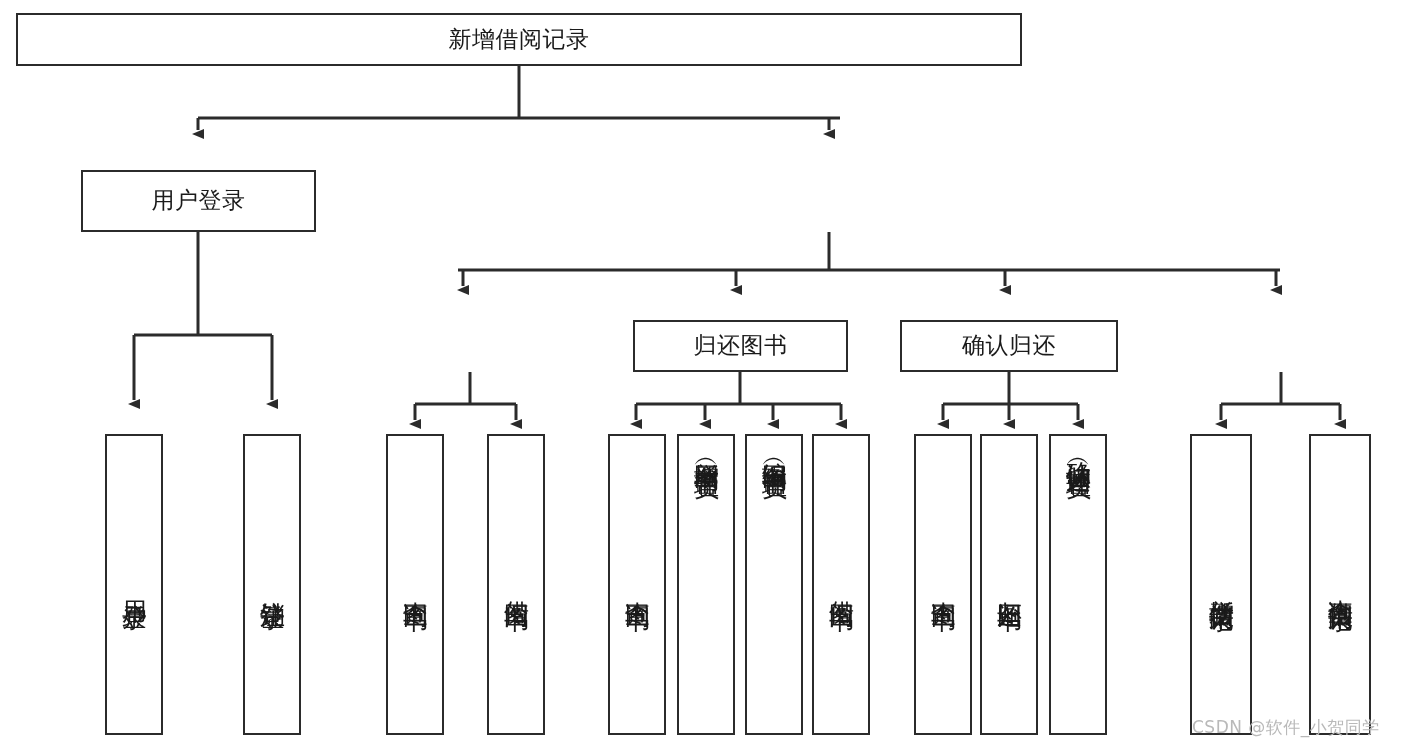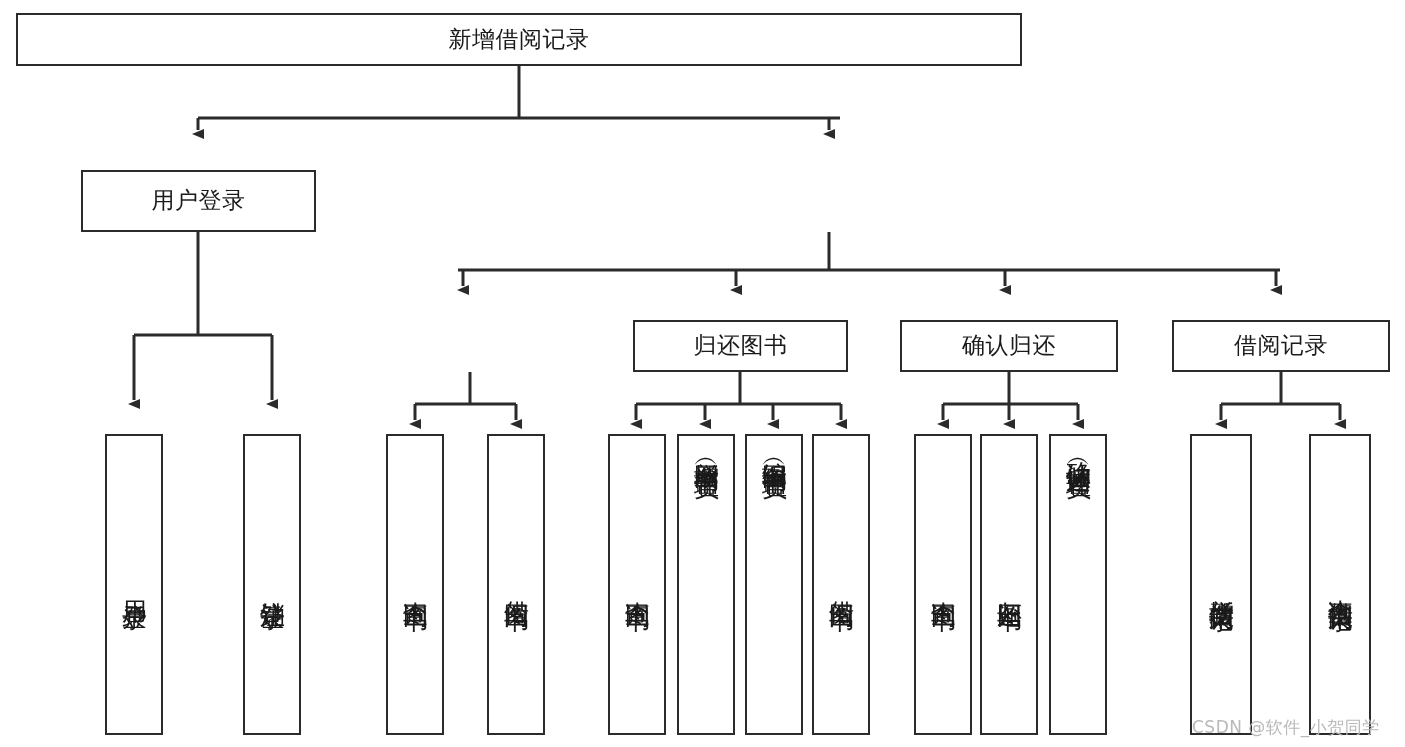--- a/index.html
+++ b/index.html
@@ -116,21 +116,20 @@
       <path d="M1340,404 L1340,420" marker-end="url(#arrow)"></path>
     </g>
   </svg>
 
   <div class="node h" style="left: 16px; top: 13px; width: 1006px; height: 53px;">新增借阅记录</div>
 
   <div class="node h" style="left: 81px; top: 170px; width: 235px; height: 62px;">用户登录</div>
 
   <div class="node h" style="left: 633px; top: 320px; width: 215px; height: 52px;">归还图书</div>
   <div class="node h" style="left: 900px; top: 320px; width: 218px; height: 52px;">确认归还</div>
-  <div class="node h" style="left: 1172px; top: 320px; width: 218px; height: 52px;">借阅记录</div>
 
   <div class="node v" style="left: 105px; top: 434px; width: 58px; height: 301px;">用户登录</div>
   <div class="node v" style="left: 243px; top: 434px; width: 58px; height: 301px;">注销登录</div>
   <div class="node v" style="left: 386px; top: 434px; width: 58px; height: 301px;">查询图书</div>
   <div class="node v" style="left: 487px; top: 434px; width: 58px; height: 301px;">借阅图书</div>
   <div class="node v" style="left: 608px; top: 434px; width: 58px; height: 301px;">查询图书</div>
   <div class="node v topalign" style="left: 677px; top: 434px; width: 58px; height: 301px;">新增图书（管理员）</div>
   <div class="node v topalign" style="left: 745px; top: 434px; width: 58px; height: 301px;">编辑图书（管理员）</div>
   <div class="node v" style="left: 812px; top: 434px; width: 58px; height: 301px;">借阅图书</div>
   <div class="node v" style="left: 914px; top: 434px; width: 58px; height: 301px;">查询图书</div>

